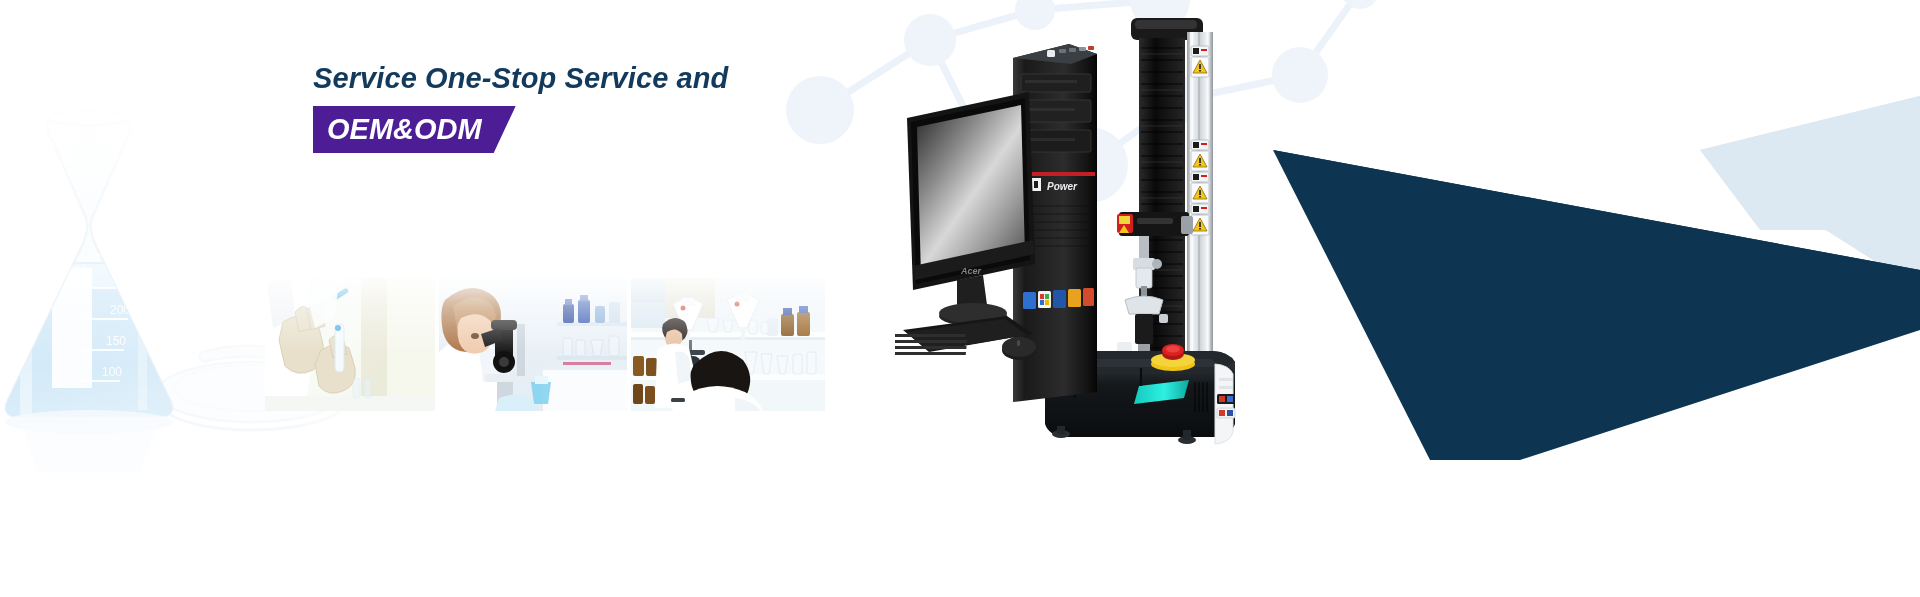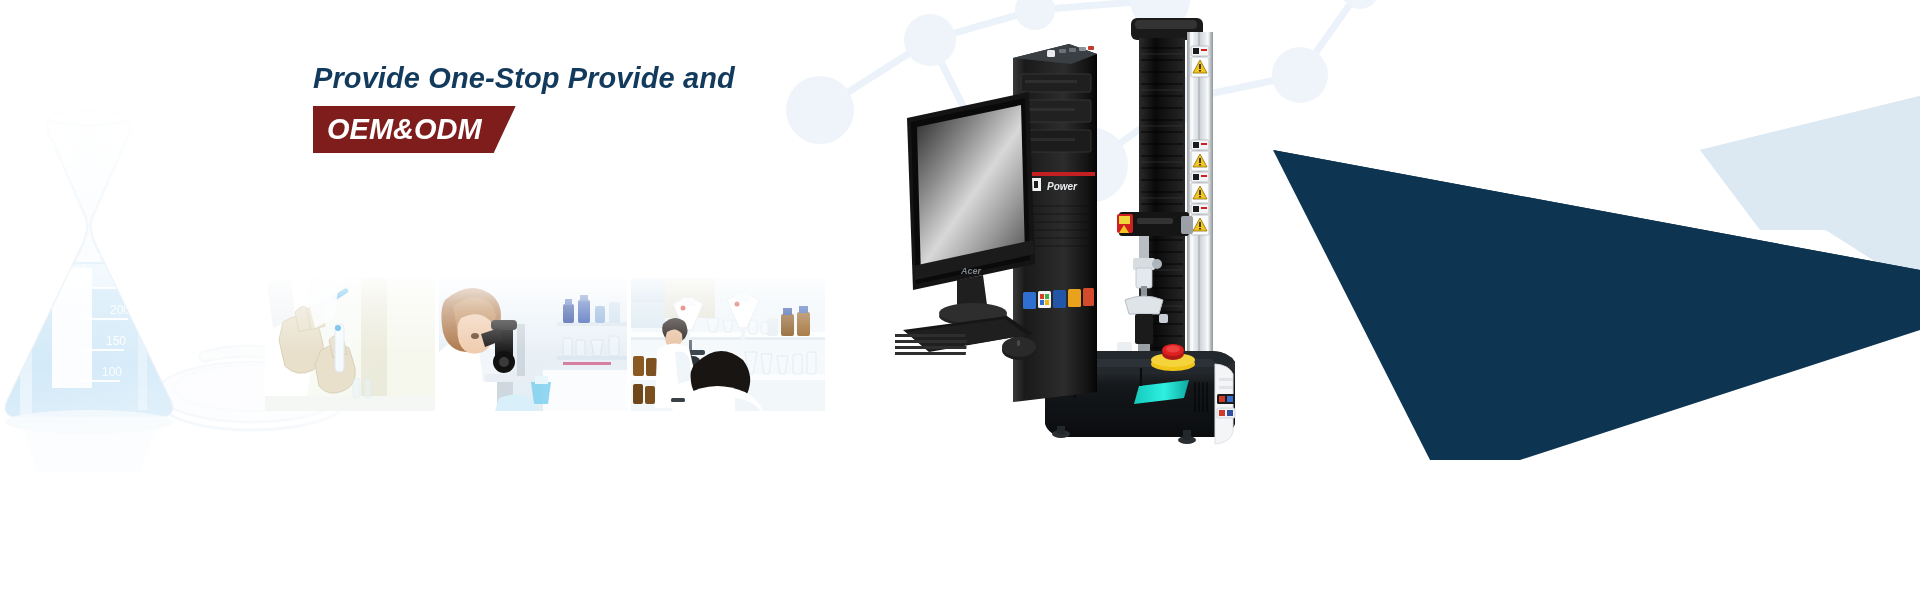--- a/index.html
+++ b/index.html
@@ -39,21 +39,21 @@
   .headline2 {
     font-size:25px; font-style:italic; font-weight:bold;
     color:#8ea2b8; letter-spacing:0.1px; line-height:46px;
     white-space:nowrap; margin-top:2px;
   }
   .badge-wrap {
     position:relative; margin-top:6px; display:inline-block;
   }
   .badge {
     position:relative; display:inline-block;
-    background:#7f1d1d;
+    background:#4c1d95;
     color:#ffffff; font-size:29px; font-weight:bold; font-style:italic;
     padding:6px 34px 7px 14px;
     line-height:34px; white-space:nowrap;
     -webkit-clip-path: polygon(0 0, 100% 0, calc(100% - 22px) 100%, 0 100%);
     clip-path: polygon(0 0, 100% 0, calc(100% - 22px) 100%, 0 100%);
   }
 
   
   .photostrip {
     position:absolute; left:265px; top:278px;
@@ -188,21 +188,21 @@
         <ellipse cx="99" cy="322" rx="84" ry="12" fill="#f4f9fc" opacity="0.8"></ellipse>
         <path d="M30,322 L168,322 L150,372 L48,372 Z" fill="#f8fbfd" opacity="0.55"></path>
       </g>
 
       <rect x="0" y="0" width="420" height="400" fill="url(#fadeV)"></rect>
       <rect x="0" y="0" width="420" height="400" fill="url(#fadeR)"></rect>
     </svg>
   </div>
 
   <div class="textblock">
-    <div class="headline1">Provide One-Stop Provide and</div>
+    <div class="headline1">Service One-Stop Service and</div>
     <div class="badge-wrap">
       <span class="badge">OEM&amp;ODM</span>
     </div>
   </div>
 
   <div class="photostrip">
 
     <div class="photo" style="width:170px;">
       <svg width="170" height="133" viewBox="0 0 170 133" xmlns="http://www.w3.org/2000/svg">
         <defs>

